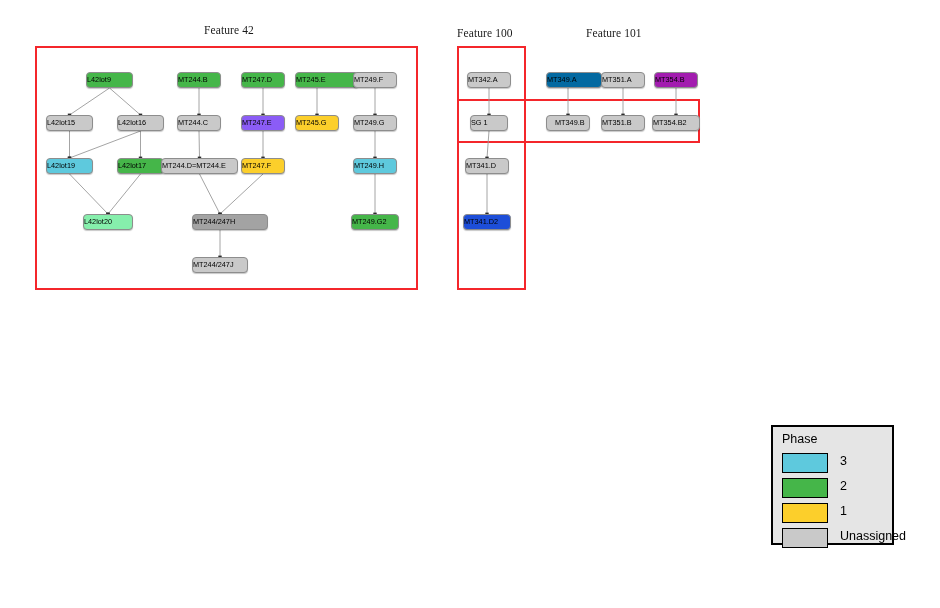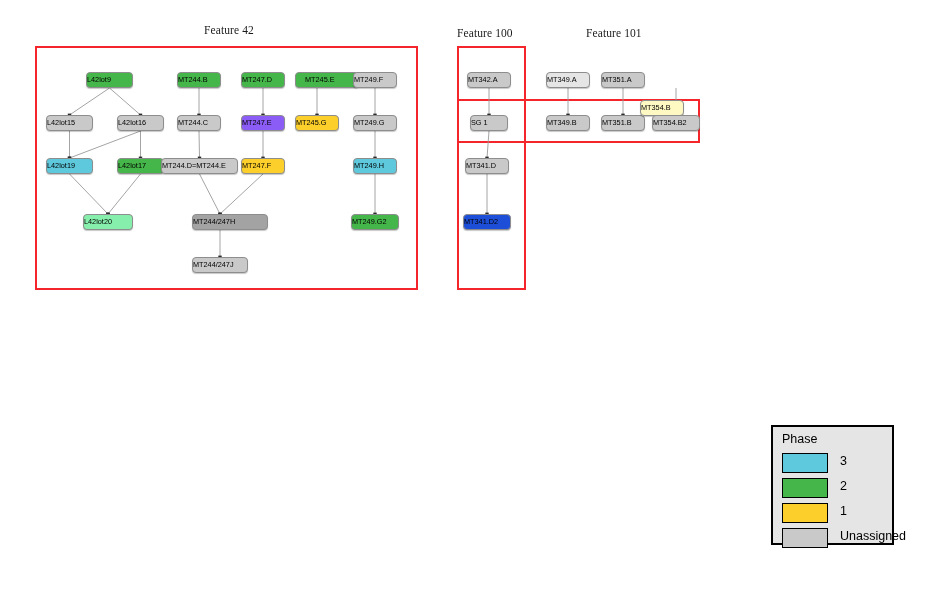--- a/index.html
+++ b/index.html
@@ -211,21 +211,21 @@
       </div>
       <div class="node" style="left: 241px; top: 158px; width: 44px; background: rgb(252, 207, 43); border-color: rgb(141, 141, 141);">
         <span class="node-label">MT247.F</span>
       </div>
       <div class="node" style="left: 192px; top: 214px; width: 76px; background: #a3a3a3; border-color: rgb(141, 141, 141);">
         <span class="node-label">MT244/247H</span>
       </div>
       <div class="node" style="left: 192px; top: 257px; width: 56px; background: rgb(201, 201, 201); border-color: rgb(141, 141, 141);">
         <span class="node-label">MT244/247J</span>
       </div>
-      <div class="node" style="left: 295px; top: 72px; width: 64px; background: rgb(69, 182, 73); border-color: rgb(141, 141, 141); padding-left: 9px;">
+      <div class="node" style="left: 295px; top: 72px; width: 64px; background: rgb(69, 182, 73); border-color: rgb(141, 141, 141);">
         <span class="node-label">MT245.E</span>
       </div>
       <div class="node" style="left: 295px; top: 115px; width: 44px; background: rgb(252, 207, 43); border-color: rgb(141, 141, 141);">
         <span class="node-label">MT245.G</span>
       </div>
       <div class="node" style="left: 353px; top: 72px; width: 44px; background: rgb(201, 201, 201); border-color: rgb(141, 141, 141);">
         <span class="node-label">MT249.F</span>
       </div>
       <div class="node" style="left: 353px; top: 115px; width: 44px; background: rgb(201, 201, 201); border-color: rgb(141, 141, 141);">
         <span class="node-label">MT249.G</span>
@@ -241,33 +241,33 @@
       </div>
       <div class="node" style="left: 470px; top: 115px; width: 38px; background: rgb(201, 201, 201); border-color: rgb(141, 141, 141);">
         <span class="node-label">SG 1</span>
       </div>
       <div class="node" style="left: 465px; top: 158px; width: 44px; background: rgb(201, 201, 201); border-color: rgb(141, 141, 141);">
         <span class="node-label">MT341.D</span>
       </div>
       <div class="node" style="left: 463px; top: 214px; width: 48px; background: #1d4ed8; border-color: rgb(141, 141, 141);">
         <span class="node-label">MT341.D2</span>
       </div>
-      <div class="node" style="left: 546px; top: 72px; width: 44px; background: #e5e5e5; border-color: rgb(141, 141, 141);">
+      <div class="node" style="left: 546px; top: 72px; width: 56px; background: #0369a1; border-color: rgb(141, 141, 141);">
         <span class="node-label">MT349.A</span>
       </div>
-      <div class="node" style="left: 546px; top: 115px; width: 44px; background: rgb(201, 201, 201); border-color: rgb(141, 141, 141);">
+      <div class="node" style="left: 546px; top: 115px; width: 44px; background: rgb(201, 201, 201); border-color: rgb(141, 141, 141); padding-left: 8px;">
         <span class="node-label">MT349.B</span>
       </div>
       <div class="node" style="left: 601px; top: 72px; width: 44px; background: rgb(201, 201, 201); border-color: rgb(141, 141, 141);">
         <span class="node-label">MT351.A</span>
       </div>
       <div class="node" style="left: 601px; top: 115px; width: 44px; background: rgb(201, 201, 201); border-color: rgb(141, 141, 141);">
         <span class="node-label">MT351.B</span>
       </div>
-      <div class="node" style="left: 640px; top: 72px; width: 44px; background: #fef9c3; border-color: rgb(141, 141, 141); margin-top: 28px;">
+      <div class="node" style="left: 654px; top: 72px; width: 44px; background: #a21caf; border-color: rgb(141, 141, 141);">
         <span class="node-label">MT354.B</span>
       </div>
       <div class="node" style="left: 652px; top: 115px; width: 48px; background: rgb(201, 201, 201); border-color: rgb(141, 141, 141);">
         <span class="node-label">MT354.B2</span>
       </div>
     </div>
 
   <div id="legend" style="left: 771px; top: 425px; width: 123px; height: 120px; border-color: rgb(0, 0, 0);">
     <div class="legend-title">Phase</div>
     <div id="legend-rows">

